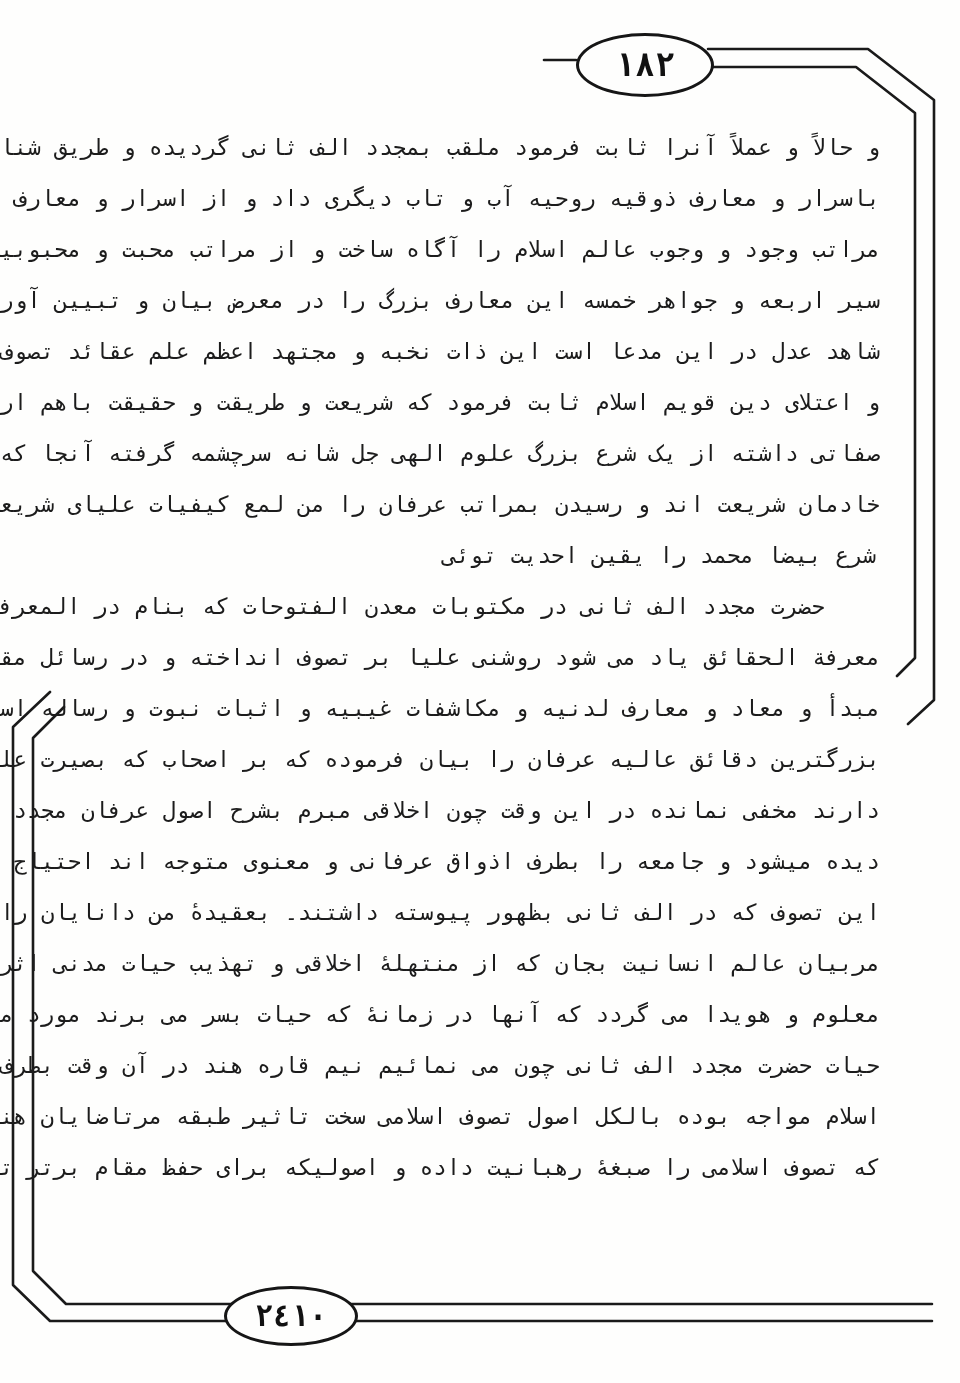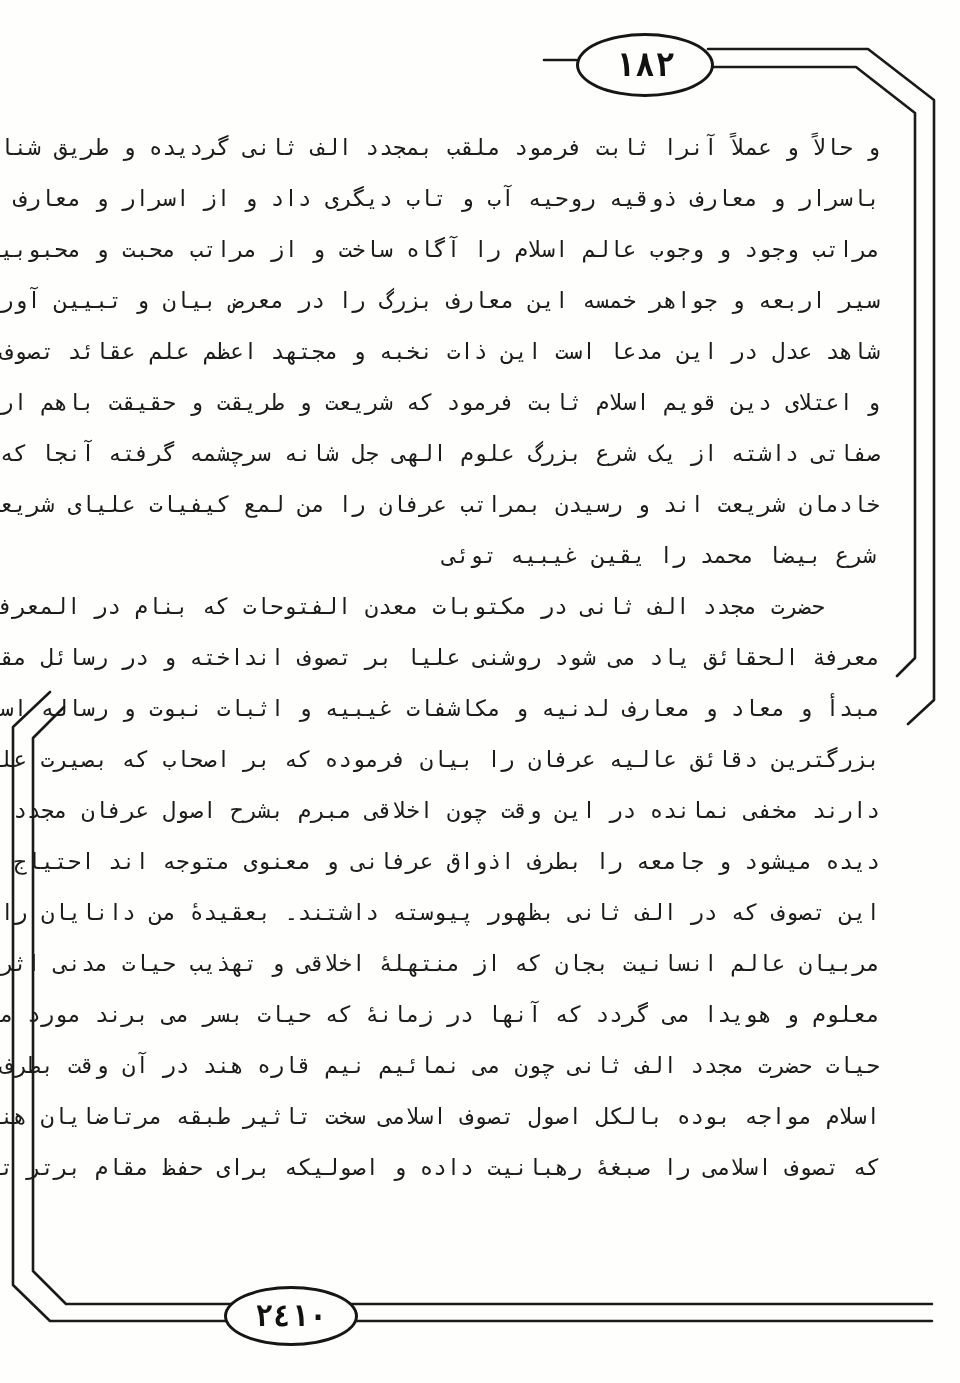--- a/index.html
+++ b/index.html
@@ -107,21 +107,21 @@
   <div class="text-block" id="text-block">
       <div class="line">و حالاً و عملاً آنرا ثابت فرمود ملقب بمجدد الف ثانی گردیده و طریق شناخت علوم باطنیه و رسیدن</div>
       <div class="line">باسرار و معارف ذوقیه روحیه آب و تاب دیگری داد و از اسرار و معارف ذات و شیون ذات مقدس و اعتبارات</div>
       <div class="line">مراتب وجود و وجوب عالم اسلام را آگاه ساخت و از مراتب محبت و محبوبیت و خلت و فنا و بقا و</div>
       <div class="line">سیر اربعه و جواهر خمسه این معارف بزرگ را در معرض بیان و تبیین آورد چنانچه آثار برگزیده عرفانی حضرتش</div>
       <div class="line">شاهد عدل در این مدعا است این ذات نخبه و مجتهد اعظم علم عقائد تصوف اسلامی و مجاهد اکرم در ابقا</div>
       <div class="line">و اعتلای دین قویم اسلام ثابت فرمود که شریعت و طریقت و حقیقت باهم ارتباط ذاتی و</div>
       <div class="line">صفاتی داشته از یک شرع بزرگ علوم الهی جل شانه سرچشمه گرفته آنجا که گفت طریقت و حقیقت</div>
       <div class="line">خادمان شریعت اند و رسیدن بمراتب عرفان را من لمع کیفیات علیای شریعت اسلام دانسته۔   بیت</div>
       <div class="line verse">
-        <span>شرع بیضا محمد را یقین غیبیه توئی</span>
+        <span>شرع بیضا محمد را یقین احدیت توئی</span>
       </div>
       <div class="line indent">حضرت مجدد الف ثانی در مکتوبات معدن الفتوحات که بنام در المعرفة و نور الخلائق و</div>
       <div class="line">معرفة الحقائق یاد می شود روشنی علیا بر تصوف انداخته و در رسائل مقدس عرفانی خویش که بنام</div>
       <div class="line">مبدأ و معاد و معارف لدنیه و مکاشفات غیبیه و اثبات نبوت و رساله اسرار توحید مسمی به تهلیلیه</div>
       <div class="line">بزرگترین دقائق عالیه عرفان را بیان فرموده که بر اصحاب که بصیرت علمی    و اذواق عرفانی</div>
       <div class="line">دارند مخفی نمانده در این وقت چون اخلاقی مبرم بشرح اصول عرفان مجدد الف ثانی</div>
       <div class="line">دیده میشود و جامعه را بطرف اذواق عرفانی و معنوی متوجه اند احتیاج بزرگ برای فهم اصول</div>
       <div class="line">این تصوف که در الف ثانی بظهور پیوسته داشتند۔ بعقیدهٔ من دانایان رازهای آفاق و انفس و</div>
       <div class="line">مربیان عالم انسانیت بجان که از منتهلهٔ اخلاقی و تهذیب حیات مدنی اثر علمی و عرفانی آنها در وقت</div>
       <div class="line">معلوم و هویدا می گردد که آنها در زمانهٔ که حیات بسر می برند مورد مطالعه قرار گیرد لذا نظر بسیطی بدورهٔ</div>

